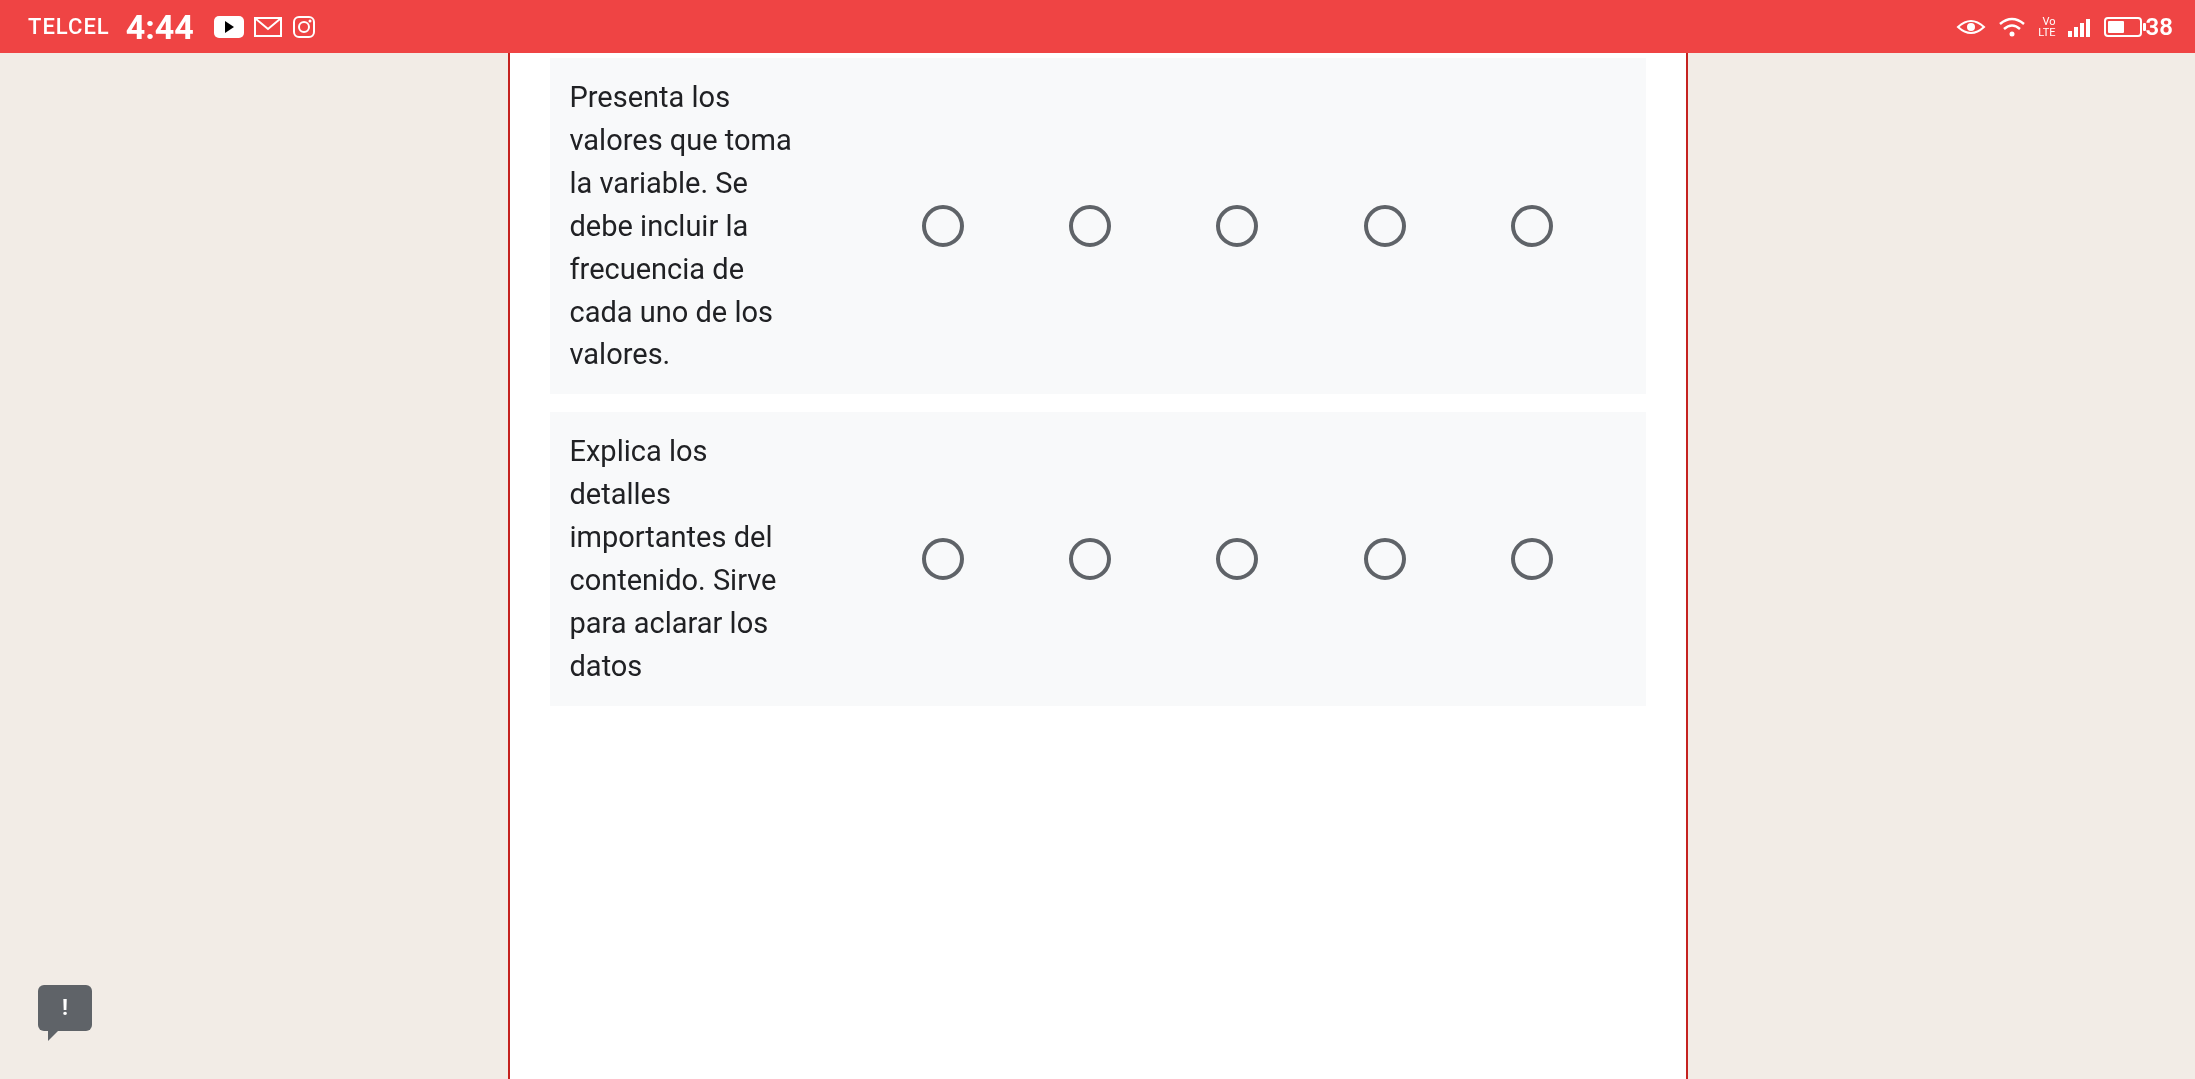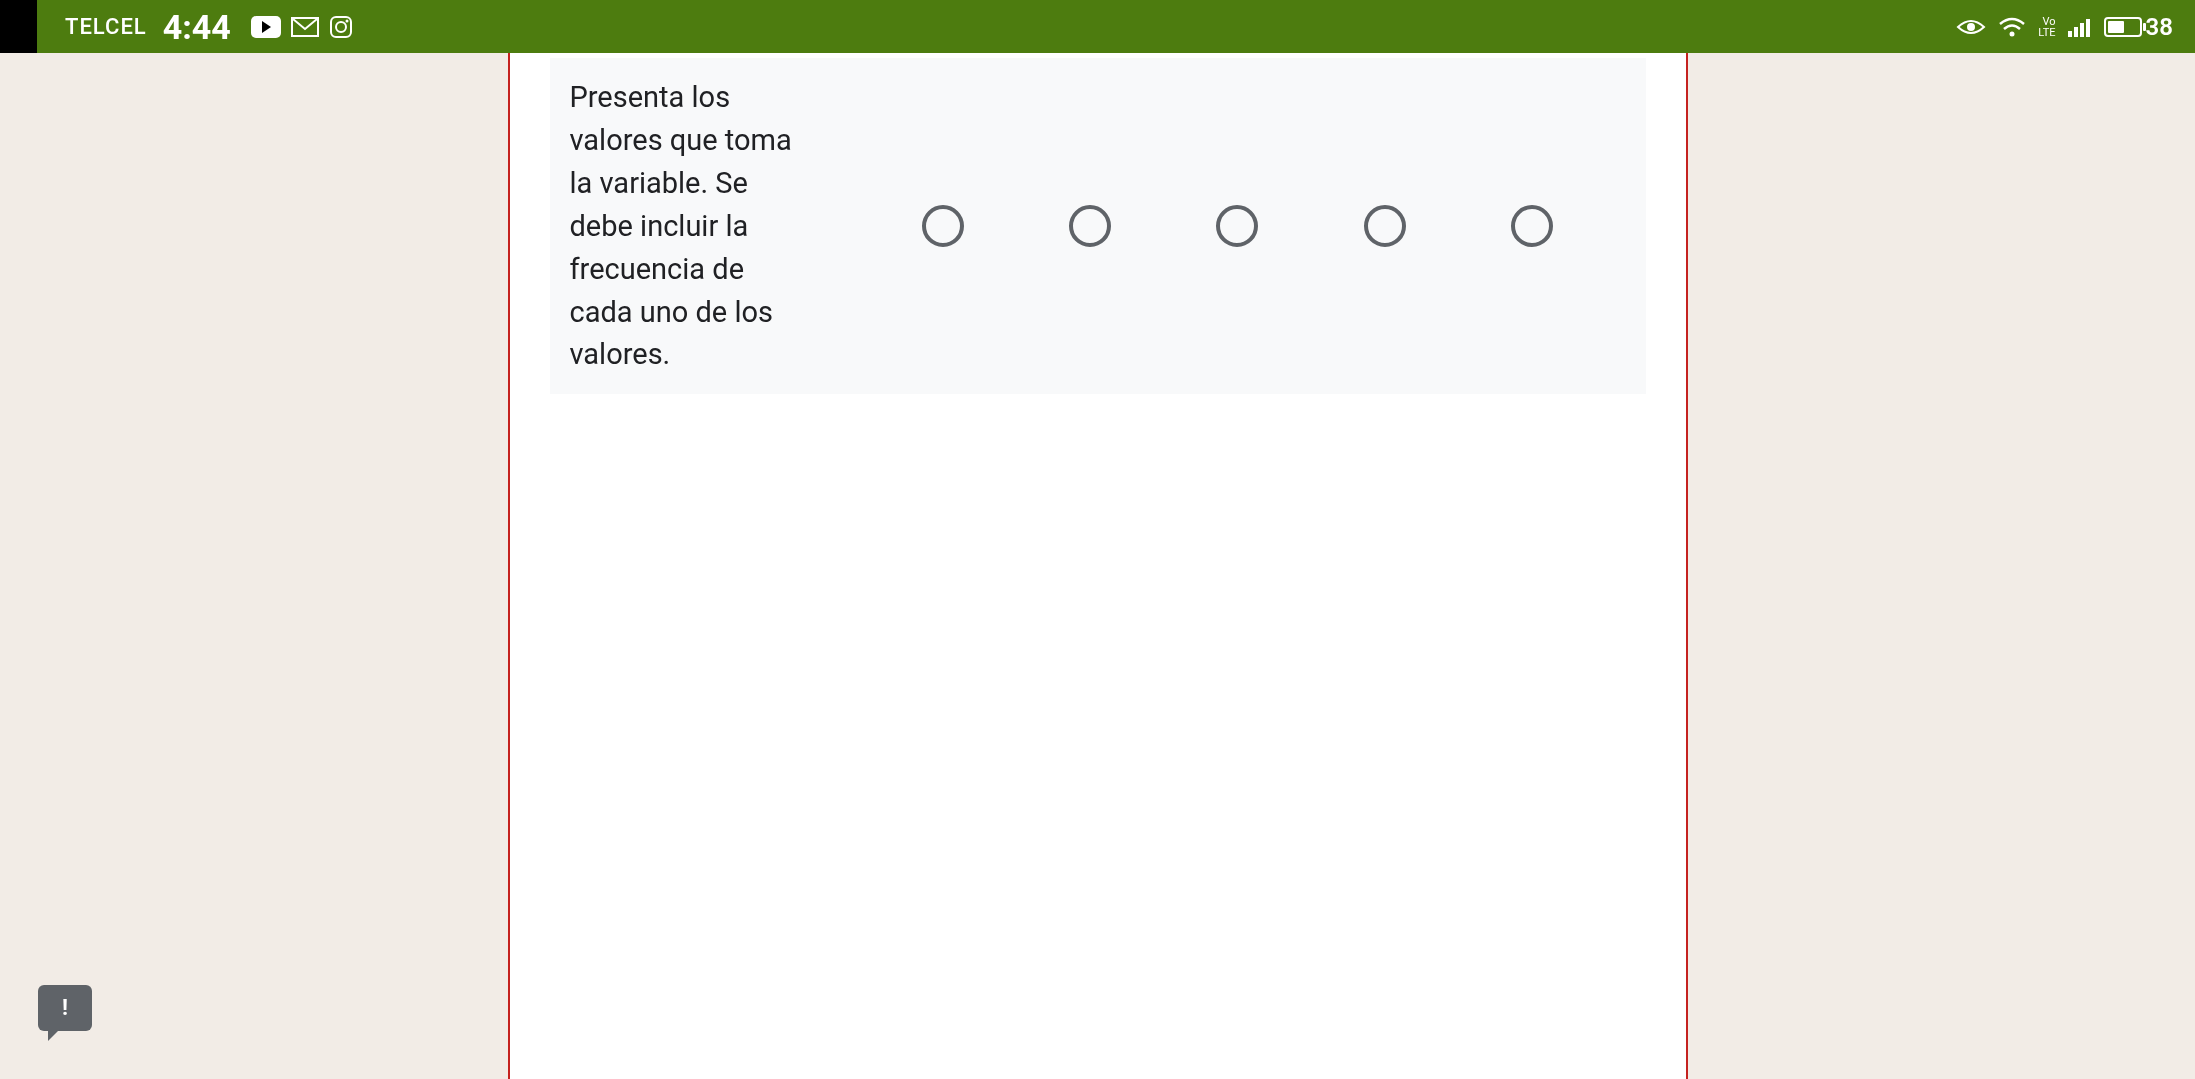--- a/index.html
+++ b/index.html
@@ -6,28 +6,27 @@
   html, body { width: 100%; height: 100%; }
   body {
     font-family: Roboto, Arial, sans-serif;
     background: #000;
     overflow: hidden;
   }
 
   
   .status-bar {
     height: 53px;
-    background: #4d7c0f;
+    background: #ef4444;
     color: #fff;
     display: flex;
     align-items: center;
     justify-content: space-between;
     padding: 0 22px 0 28px;
     font-size: 24px;
-    margin-left: 37px;
   }
   .status-left { display: flex; align-items: center; gap: 10px; }
   .carrier { font-weight: 500; letter-spacing: 1px; font-size: 22px; }
   .time { font-weight: 700; font-size: 34px; margin-left: 6px; }
   .status-icons-left { display: flex; align-items: center; gap: 10px; margin-left: 10px; }
   .status-right { display: flex; align-items: center; gap: 12px; }
   .ic { display: inline-flex; align-items: center; justify-content: center; }
 
   
   .yt-badge { width: 30px; height: 22px; background:#fff; border-radius:5px; display:flex; align-items:center; justify-content:center;}
@@ -185,20 +184,30 @@
       <div class="q-label">Presenta los valores que toma la variable. Se debe incluir la frecuencia de cada uno de los valores.</div>
       <div class="radios">
         <div class="radio"></div>
         <div class="radio"></div>
         <div class="radio"></div>
         <div class="radio"></div>
         <div class="radio"></div>
       </div>
     </div>
 
+    <div class="q-row">
+      <div class="q-label">Explica los detalles importantes del contenido. Sirve para aclarar los datos</div>
+      <div class="radios">
+        <div class="radio"></div>
+        <div class="radio"></div>
+        <div class="radio"></div>
+        <div class="radio"></div>
+        <div class="radio"></div>
+      </div>
+    </div>
 
   </div>
 
   <div class="feedback-fab">
     <span class="feedback-ex">!</span>
   </div>
 
 </div>
 
 </body></html>

